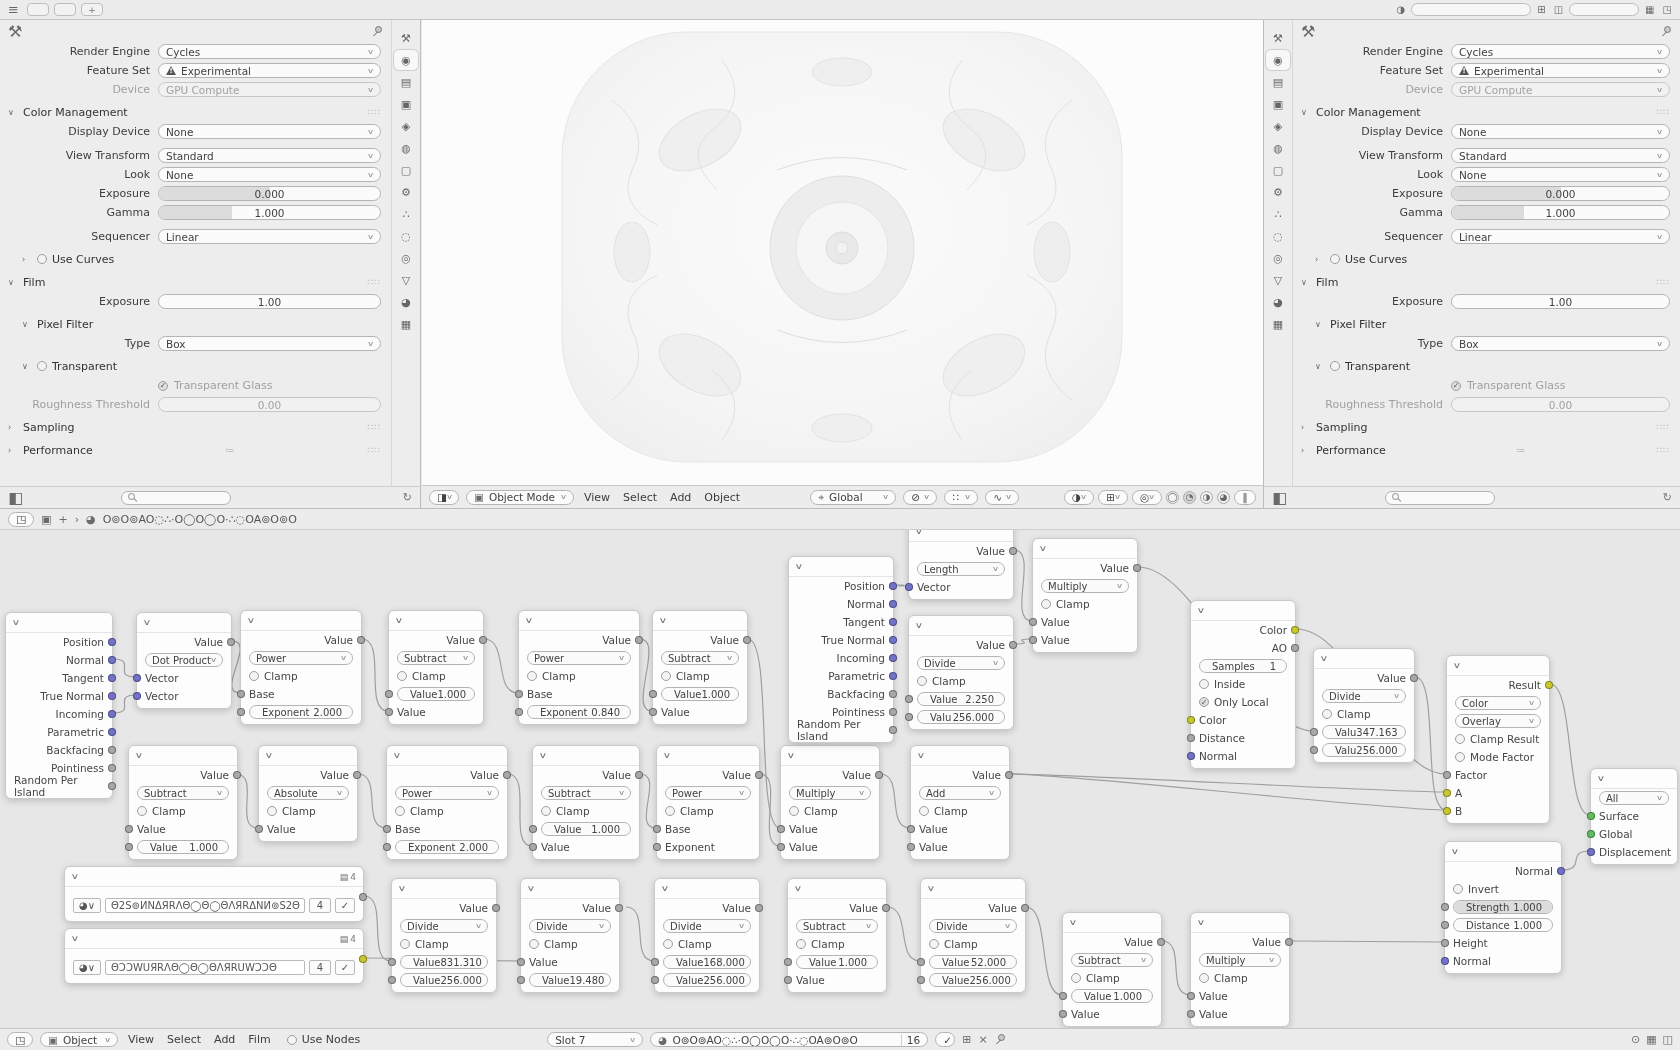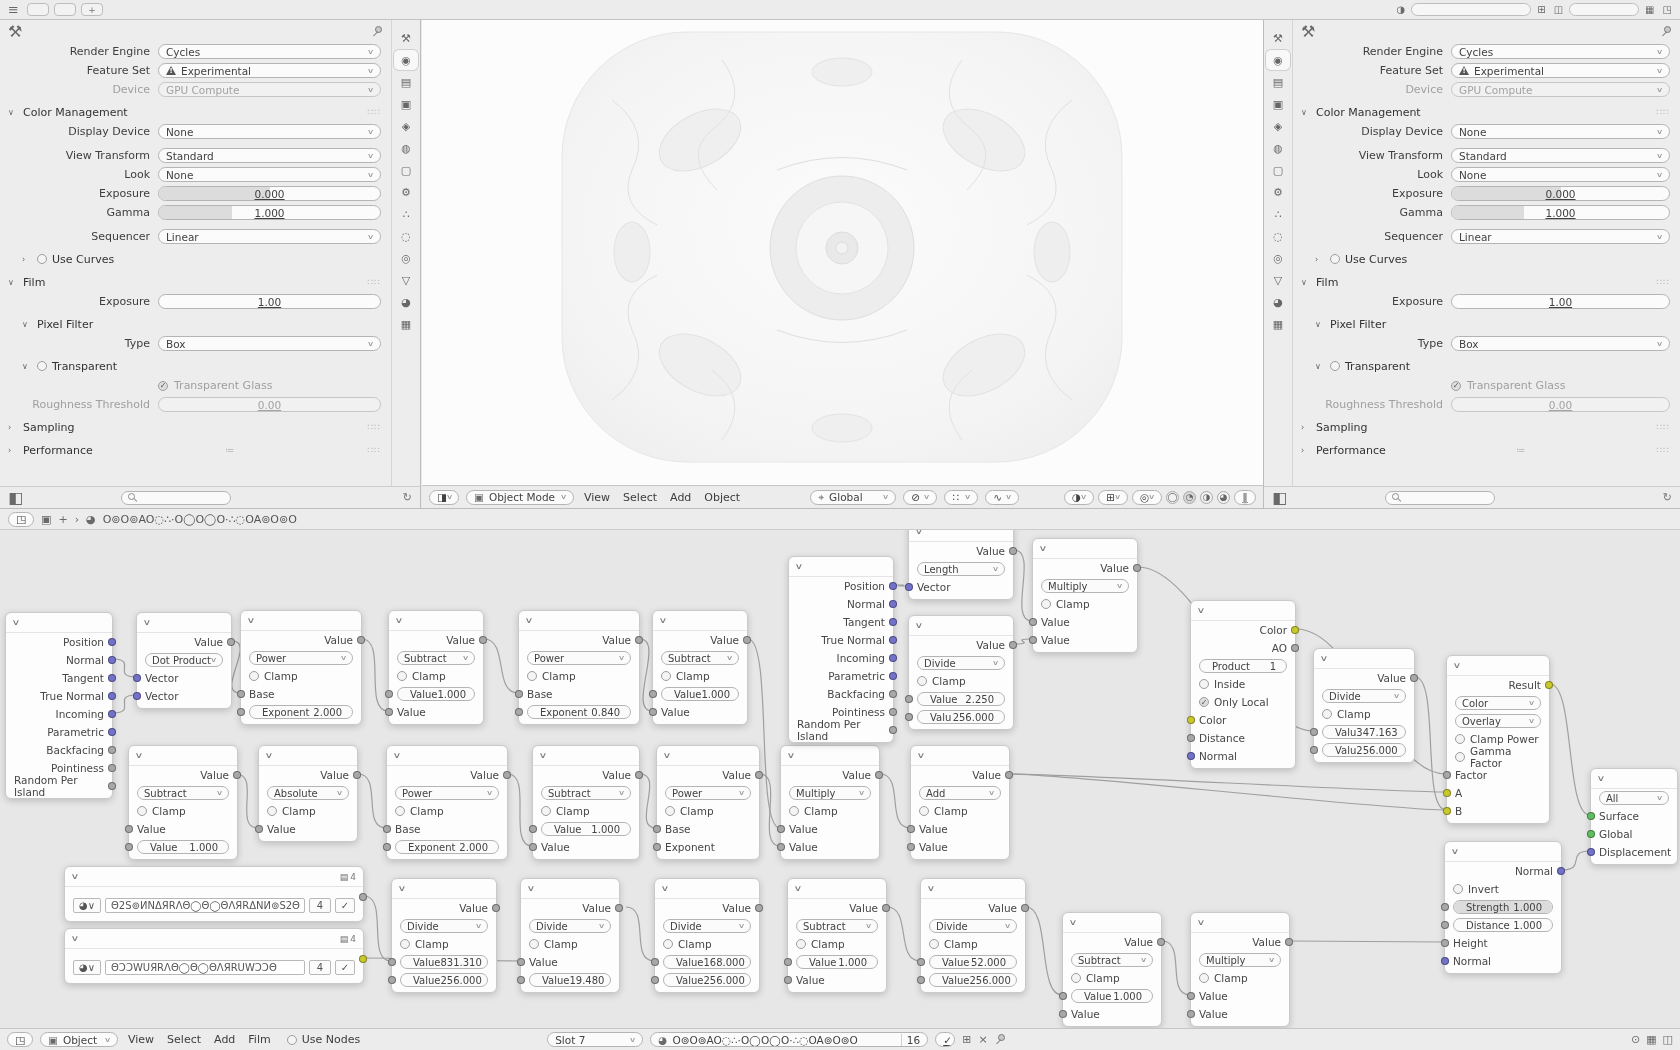--- a/index.html
+++ b/index.html
@@ -14,21 +14,21 @@
     background:#f2f2f2;display:flex;align-items:center;justify-content:center;font-size:9px;color:#777;}
   .tb-right{margin-left:auto;display:flex;align-items:center;gap:4px;margin-right:6px;}
   .tb-ic{font-size:10px;color:#6a6a6a;padding:0 2px;}
   .tb-oval{height:13px;border:1px solid #bdbdbd;border-radius:7px;background:#f6f6f6;position:relative;}
   
   .pill{display:flex;align-items:center;border:1px solid #b4b4b4;border-radius:8px;background:#fbfbfb;
     height:15px;font-size:10.5px;color:#424242;padding:0 7px;position:relative;overflow:hidden;white-space:nowrap;}
   .pill .chev{margin-left:auto;font-size:7px;color:#909090;transform:scaleX(1.4);}
   .pill.dis{color:#a2a2a2;background:#f1f1f1;border-color:#c6c6c6;}
   .fillbar{position:absolute;left:0;top:0;bottom:0;background:#dcdcdc;z-index:0;}
-  .pv{position:relative;z-index:1;margin:15px auto;text-decoration:underline;}
+  .pv{position:relative;z-index:1;margin:15px auto;}
   .ckc{width:10px;height:10px;border:1px solid #9d9d9d;border-radius:50%;background:#f4f4f4;flex:0 0 auto;
     display:flex;align-items:center;justify-content:center;font-size:8px;color:#555;}
   .ckc.on{background:#dedede;}
   .searchpill{height:14px;border:1px solid #b4b4b4;border-radius:8px;background:#fafafa;display:flex;align-items:center;padding:0 6px;}
   .mag{position:relative;width:10px;height:10px;flex:0 0 auto;}
   .mag::before{content:"";position:absolute;width:5px;height:5px;border:1.2px solid #8a8a8a;border-radius:50%;left:0;top:0;}
   .mag::after{content:"";position:absolute;width:1.2px;height:4px;background:#8a8a8a;transform:rotate(-45deg);left:6.5px;top:5px;}
   .pin{position:relative;width:11px;height:11px;display:inline-block;}
   .pin::before{content:"";position:absolute;width:5px;height:5px;border:1px solid #777;border-radius:50%;background:#c9c9c9;top:0;right:1px;}
   .pin::after{content:"";position:absolute;width:1.4px;height:6px;background:#777;transform:rotate(45deg);bottom:0;left:3px;}
@@ -1172,21 +1172,21 @@
           <div class="nrow r">
             <span>Color</span>
           </div>
           <span class="sock" style="background: rgb(201, 201, 46); top: 25px; right: -4px;"></span>
           <div class="nrow r">
             <span>AO</span>
           </div>
           <span class="sock" style="background: rgb(168, 168, 168); top: 43px; right: -4px;"></span>
           <div class="nrow">
             <div class="pill">
-              <span class="nfield-label">Product</span>
+              <span class="nfield-label">Samples</span>
               <span class="nfield-val">1</span>
             </div>
           </div>
           <div class="nrow">
             <span class="ckc"></span>
             <span style="margin-left: 5px;">Inside</span>
           </div>
           <div class="nrow">
             <span class="ckc on">✓</span>
             <span style="margin-left: 5px;">Only Local</span>
@@ -1252,25 +1252,25 @@
             </div>
           </div>
           <div class="nrow">
             <div class="pill">
               <span>Overlay</span>
               <span class="chev">∨</span>
             </div>
           </div>
           <div class="nrow">
             <span class="ckc"></span>
-            <span style="margin-left: 5px;">Clamp Power</span>
-          </div>
-          <div class="nrow">
-            <span class="ckc"></span>
-            <span style="margin-left: 5px;">Gamma Factor</span>
+            <span style="margin-left: 5px;">Clamp Result</span>
+          </div>
+          <div class="nrow">
+            <span class="ckc"></span>
+            <span style="margin-left: 5px;">Mode Factor</span>
           </div>
           <div class="nrow">
             <span>Factor</span>
           </div>
           <span class="sock" style="background: rgb(168, 168, 168); top: 115px; left: -4px;"></span>
           <div class="nrow">
             <span>A</span>
           </div>
           <span class="sock" style="background: rgb(201, 201, 46); top: 133px; left: -4px;"></span>
           <div class="nrow">

